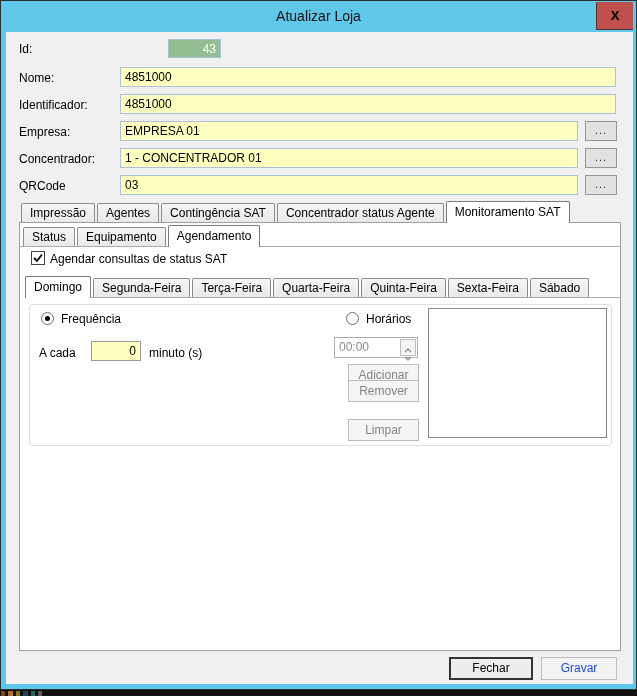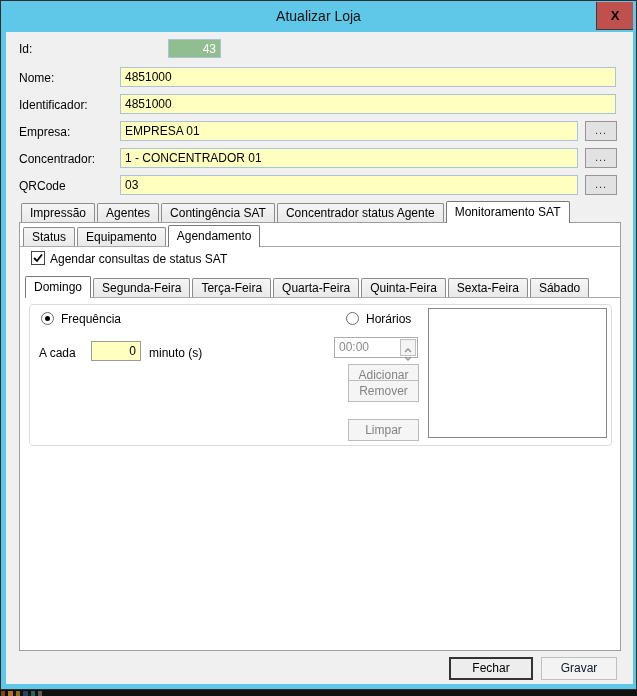--- a/index.html
+++ b/index.html
@@ -48,21 +48,21 @@
   .spin-col { position:absolute; right:1px; top:1px; width:16px; height:17px;
               border:1px solid #BFBFBF; background:#F4F4F4; }
   .spin-col .up, .spin-col .dn { position:absolute; left:0; width:14px; height:7px; text-align:center; }
   .spin-col .up { top:0; } .spin-col .dn { bottom:0; }
 
   .btn { position:absolute; font-family:inherit; font-size:12px; text-align:center; cursor:default; }
   .btn-dis { background:#F5F5F5; border:1px solid #BCBCBC; color:#838383; line-height:20px; }
   .listbox { position:absolute; background:#fff; border:1px solid #828790; }
 
   .fechar { background:#EDEDED; border:2px solid #333; color:#000; line-height:19px; }
-  .gravar { background:#F3F3F3; border:1px solid #BFBFBF; color:#0f172a; line-height:21px; }
+  .gravar { background:#F3F3F3; border:1px solid #BFBFBF; color:#1d4ed8; line-height:21px; }
 
   .artifact { position:absolute; bottom:0; height:5px; }
 </style>
 </head>
 <body>
 
 <div class="stage">
   <div class="win">
 
     <div class="titlebar">

